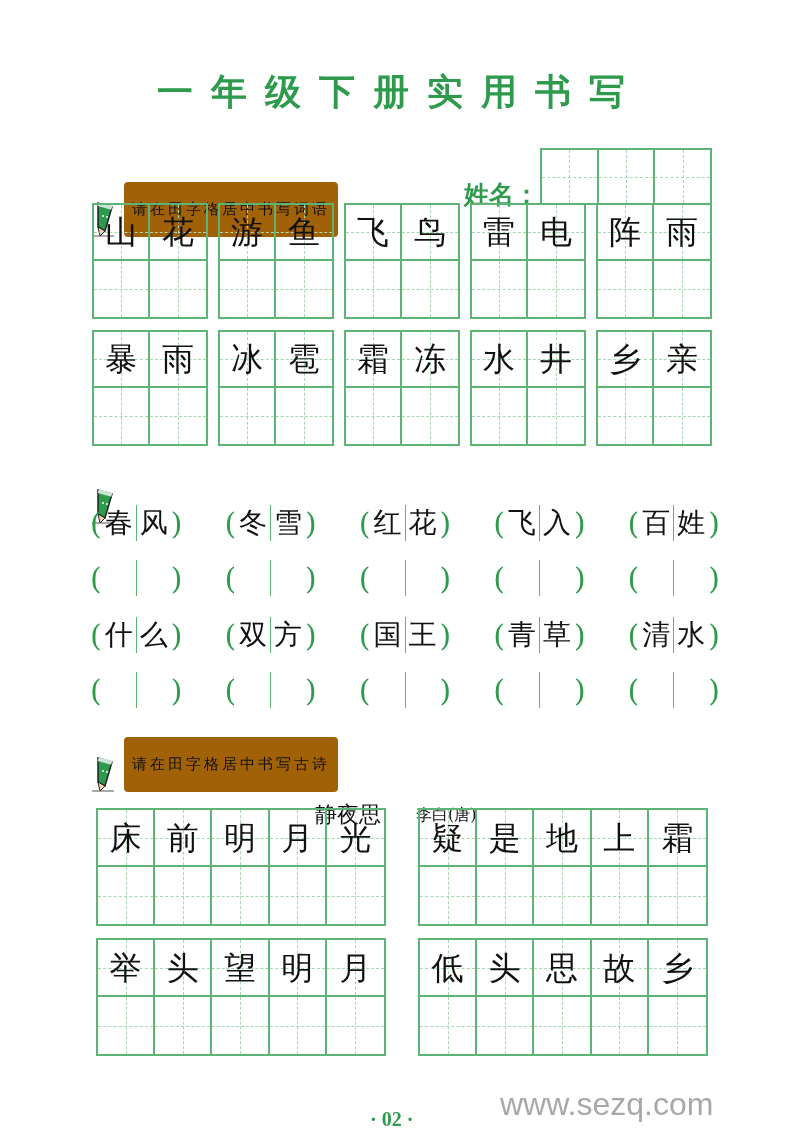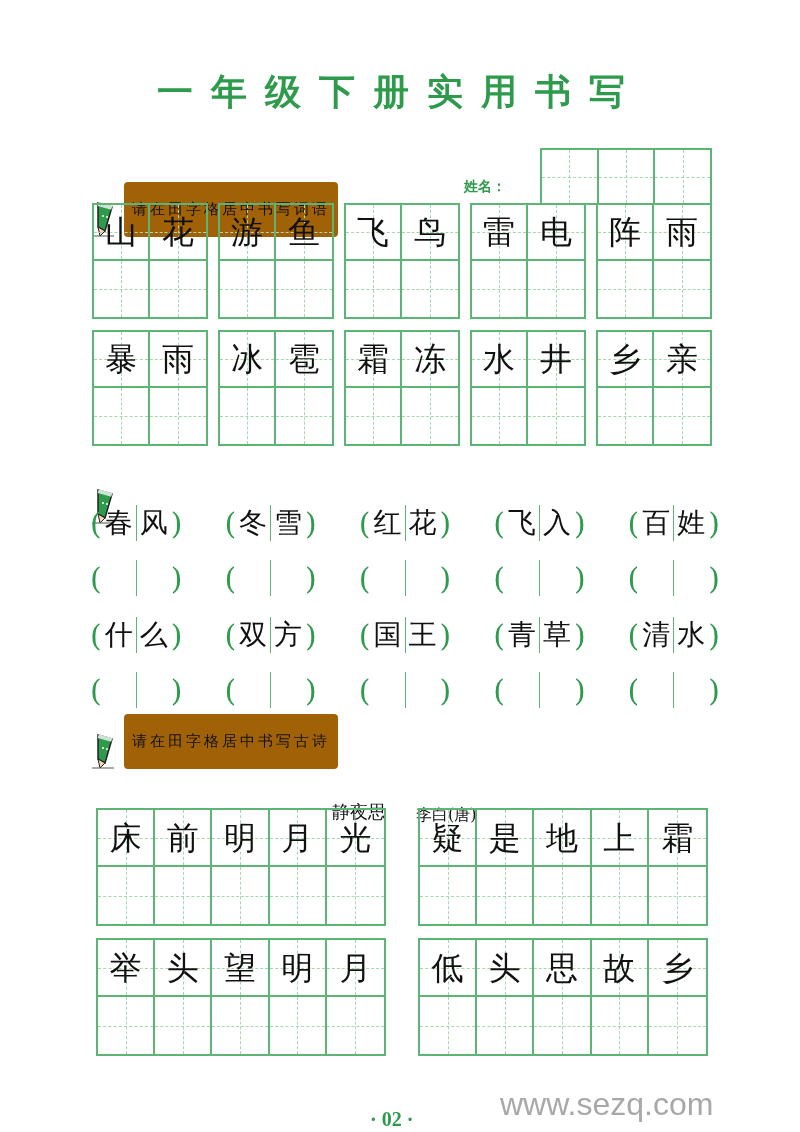--- a/index.html
+++ b/index.html
@@ -1,21 +1,21 @@
 <!DOCTYPE html>
 <html><head>
 <meta charset="utf-8">
 <style>
   html, body { margin:0; padding:0; background:#ffffff; }
   body { width:800px; height:1132px; position:relative; overflow:hidden;
          font-family: "DejaVu Serif", "Liberation Serif", serif; color:#111; }
   .abs { position:absolute;margin-top:28px; }
   .title { left:0; top:40px; width:800px; text-align:center; font-size:36px; font-weight:bold;
            color:#2e9a4c; letter-spacing:18px; font-family:"DejaVu Sans", sans-serif; }
-  .name-label { left:464px; top:150px; font-size:14px; font-weight:bold; color:#2e9a4c;
+  .name-label { left:464px; top:150px; font-size:25px; font-weight:bold; color:#2e9a4c;
                 font-family:"DejaVu Sans", sans-serif; }
   .name-grid { left:540px; top:120px; width:172px; height:57px; display:flex;
                border:2px solid #5cb574; box-sizing:border-box; }
   .name-cell { flex:1; position:relative; border-right:2px solid #5cb574; }
   .name-cell:last-child { border-right:none; }
   .dash-v { position:absolute; left:50%; top:0; bottom:0; border-left:1px dashed #a5d7b0; }
   .dash-h { position:absolute; top:50%; left:0; right:0; border-top:1px dashed #a5d7b0; }
 
   .sec-head { display:flex; align-items:flex-end; }
   .pencil { width:26px; height:38px; position:relative; margin-right:6px; }
@@ -32,21 +32,21 @@
 
   .pgrid { position:absolute; width:290px; height:118px; border:2px solid #5cb574; box-sizing:border-box;
            display:grid; grid-template-columns:repeat(5,1fr); grid-template-rows:1fr 1fr; }
 
   .brow { position:absolute; left:90px; width:630px; display:flex; justify-content:space-between; }
   .bitem { display:flex; align-items:center; font-size:28px; height:40px; }
   .paren { color:#2e9a4c; font-size:30px; }
   .bch { width:34px; text-align:center; }
   .bsep { width:0; height:36px; border-left:1.5px solid #5cb574; }
 
-  .poem-title { left:332px; top:772px; font-size:18px; }
+  .poem-title { left:315px; top:772px; font-size:22px; }
   .poem-author { left:416px; top:777px; font-size:16px; }
   .page-num { left:370px; top:1080px; font-size:20px; font-weight:bold; color:#2e9a4c;
               font-family:Liberation Serif, serif; }
   .watermark { left:500px; top:1058px; font-size:32px; color:#a8a8a8; font-family:"Liberation Sans", sans-serif; }
 </style>
 </head>
 <body>
 
 <div class="abs title">一年级下册实用书写</div>
 
@@ -440,21 +440,21 @@
       <div class="bitem">
         <span class="paren">(</span>
         <span class="bch"></span>
         <span class="bsep"></span>
         <span class="bch"></span>
         <span class="paren">)</span>
       </div>
     </div>
   </div>
 
-<div class="abs sec-head" style="left:92px; top:686px;">
+<div class="abs sec-head" style="left:92px; top:709px;">
   <div class="pencil">
     <svg width="26" height="38" viewBox="0 0 26 38">
       <path d="M6 4 L20 8 L13 32 L6 28 Z" fill="#2e9a4c" stroke="#222" stroke-width="1.5"></path>
       <rect x="6" y="5" width="14" height="4" fill="#cfe3d4" transform="rotate(15 13 7)"></rect>
       <path d="M6 28 L13 32 L8 37 Z" fill="#f4d6b0" stroke="#222" stroke-width="1"></path>
       <circle cx="11" cy="17" r="1" fill="#fff"></circle>
         <circle cx="15" cy="18" r="1" fill="#fff"></circle>
       <line x1="0" y1="37" x2="22" y2="37" stroke="#555" stroke-width="1"></line>
     </svg>
   </div>

